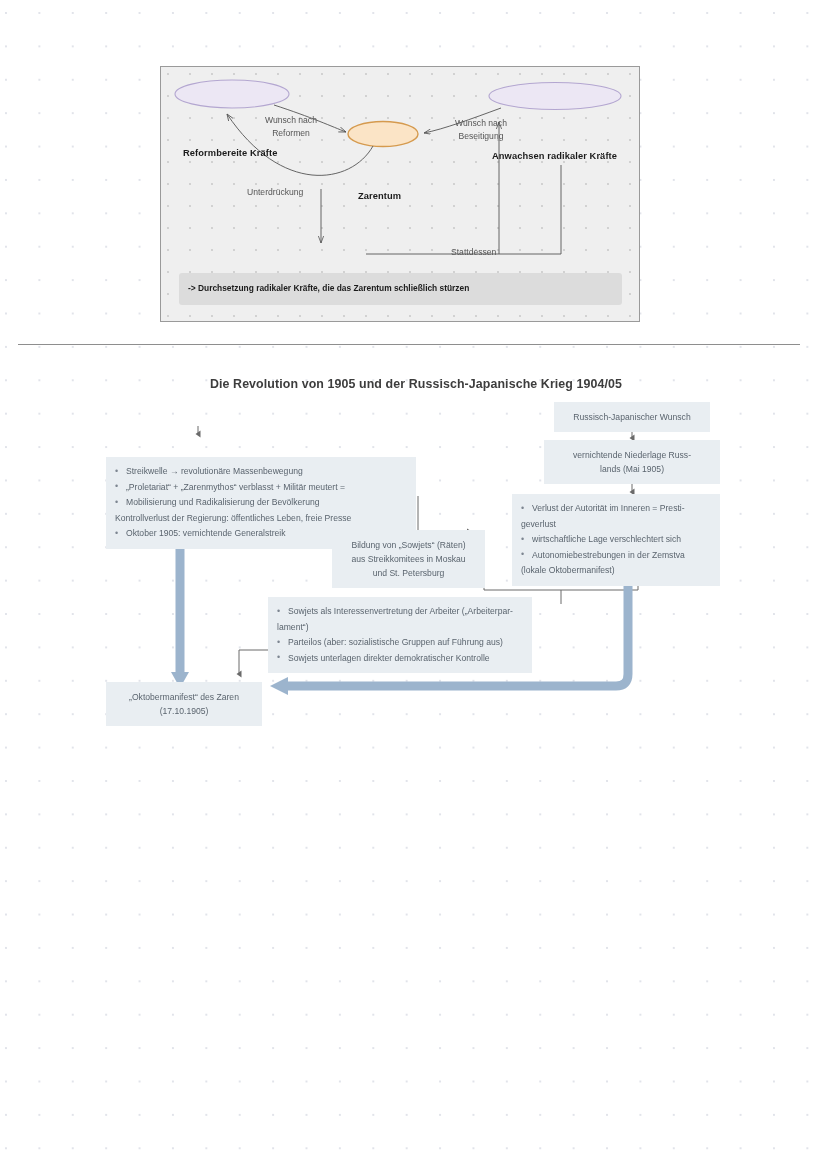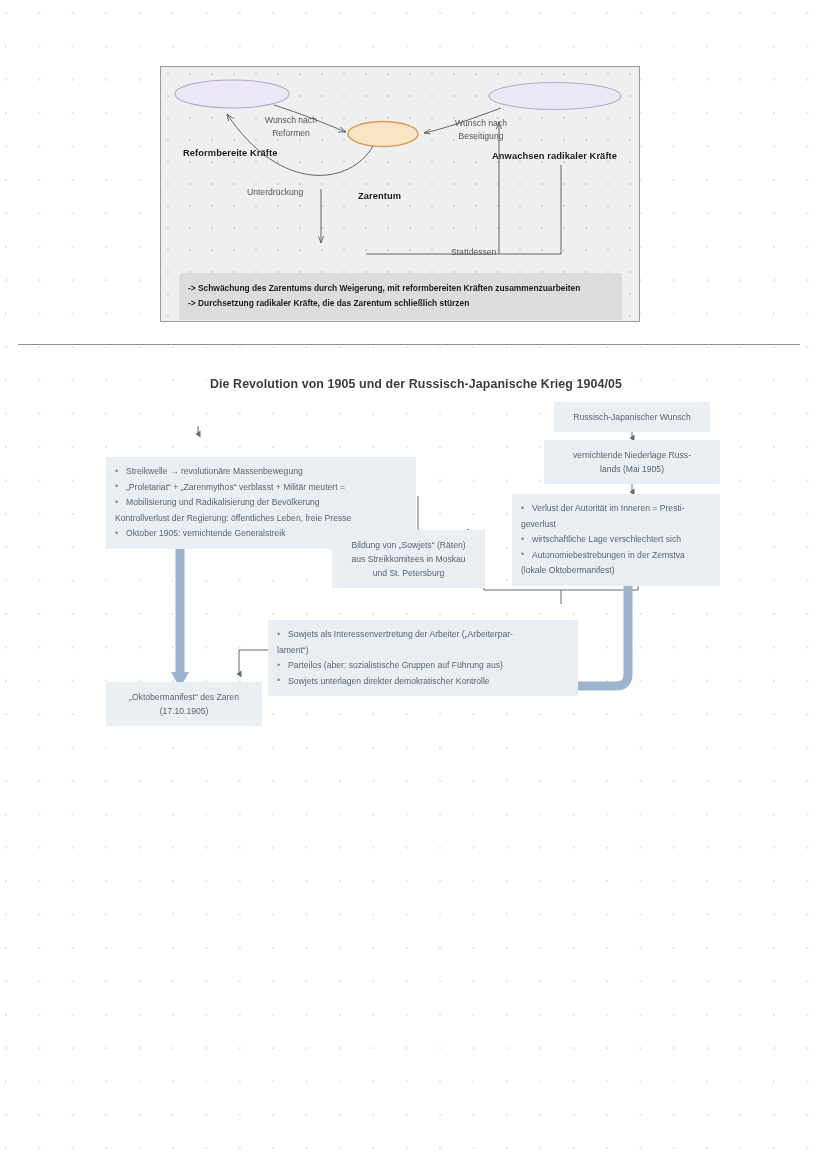--- a/index.html
+++ b/index.html
@@ -158,21 +158,20 @@
     <div class="edge-label" style="left:275px;top:50px;width:90px;">
       <div>Wunsch nach</div>
       <div>Beseitigung</div>
     </div>
     <div class="edge-label" style="left:86px;top:119px;width:150px;text-align:left;">Unterdrückung</div>
     <div class="edge-label" style="left:290px;top:179px;width:110px;text-align:left;">Stattdessen</div>
 
     <div class="d1-bold" style="left:52px;top:185px;margin-top:23px;">Keine Festigung des Zarentums</div>
 
     <div class="d1-note">
-      <div>-&gt; Schwächung des Zarentums durch Weigerung, mit reformbereiten Kräften zusammenzuarbeiten</div>
       <div>-&gt; Durchsetzung radikaler Kräfte, die das Zarentum schließlich stürzen</div>
     </div>
   </div>
 
   <div class="separator"></div>
 
   <div class="diagram2">
 
     <div class="d2-title">Die Revolution von 1905 und der Russisch-Japanische Krieg 1904/05</div>
 
@@ -217,21 +216,21 @@
     </div>
 
     <div class="node filled center" style="left:232px;top:158px;width:153px;">
       <div class="pad">
         <div>Bildung von „Sowjets“ (Räten)</div>
         <div>aus Streikkomitees in Moskau</div>
         <div>und St. Petersburg</div>
       </div>
     </div>
 
-    <div class="node filled" style="left:168px;top:248px;width:310px;">
+    <div class="node filled" style="left:168px;top:225px;width:264px;">
       <ul class="bullets">
         <li>Sowjets als Interessenvertretung der Arbeiter („Arbeiterpar-</li>
         <li class="noindent">lament“)</li>
         <li>Parteilos (aber: sozialistische Gruppen auf Führung aus)</li>
         <li>Sowjets unterlagen direkter demokratischer Kontrolle</li>
       </ul>
     </div>
 
     <div class="node filled center" style="left:6px;top:310px;width:156px;">
       <div class="pad">

